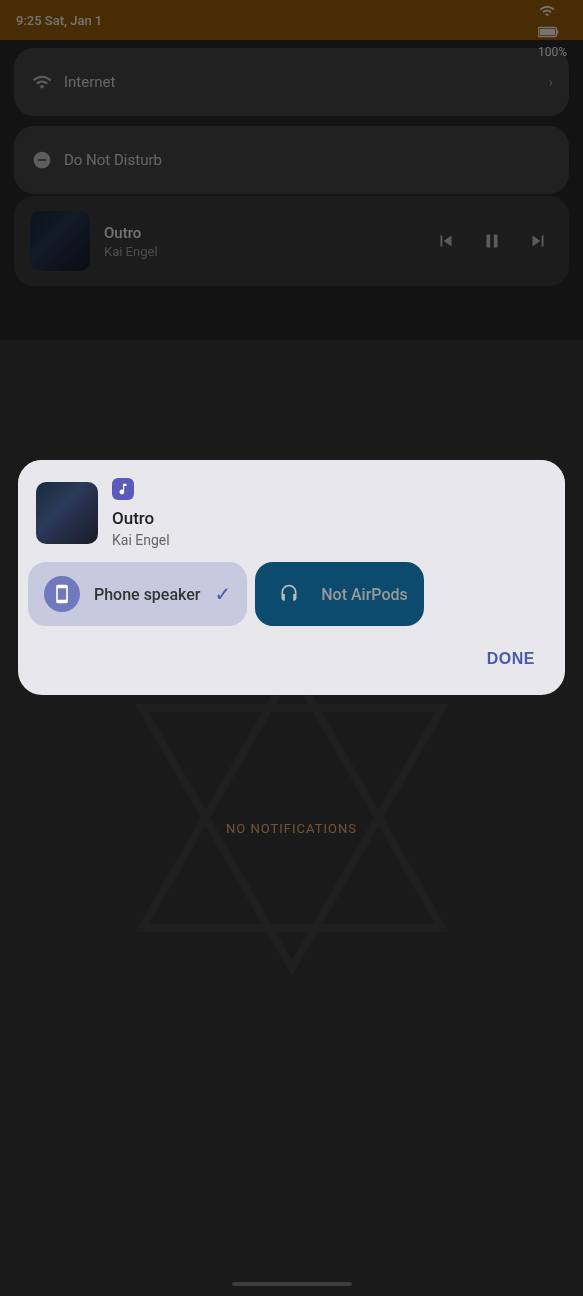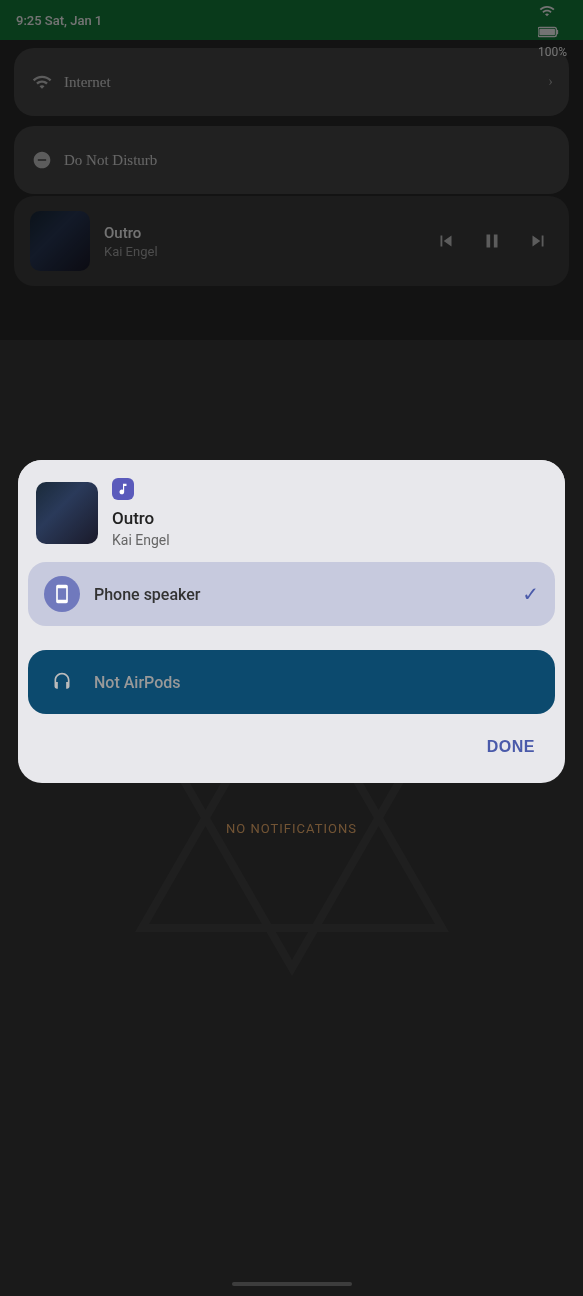--- a/index.html
+++ b/index.html
@@ -13,21 +13,21 @@
       position: relative;
     }
 
     
     .status-bar {
       position: absolute;
       top: 0;
       left: 0;
       right: 0;
       height: 40px;
-      background: #15803d;
+      background: #a16207;
       display: flex;
       align-items: center;
       justify-content: space-between;
       padding: 16px 16px;
       z-index: 10;
     }
     .status-time {
       color: #fff;
       font-size: 13px;
       font-weight: 500;
@@ -61,21 +61,20 @@
       position: absolute;
       top: 48px;
       left: 14px;
       right: 14px;
     }
 
     .tiles-row {
       display: flex;
       gap: 10px;
       margin-bottom: 10px;
-      font-family: Liberation Serif, serif;
     }
 
     .tile {
       flex: 1;
       height: 68px;
       border-radius: 20px;
       background: #4a4a4a;
       display: flex;
       align-items: center;
       padding: 0 16px;
@@ -239,22 +238,22 @@
 
     .modal-artist {
       font-size: 14px;
       color: #666;
     }
 
     
     .audio-options {
       padding: 0 10px 10px 10px;
       display: flex;
-      flex-direction: column;
-      gap: 24px;
+      flex-direction: row;
+      gap: 8px;
     }
 
     .audio-option {
       display: flex;
       align-items: center;
       padding: 14px 16px;
       border-radius: 18px;
       cursor: pointer;
       gap: 14px;
       position: relative;

